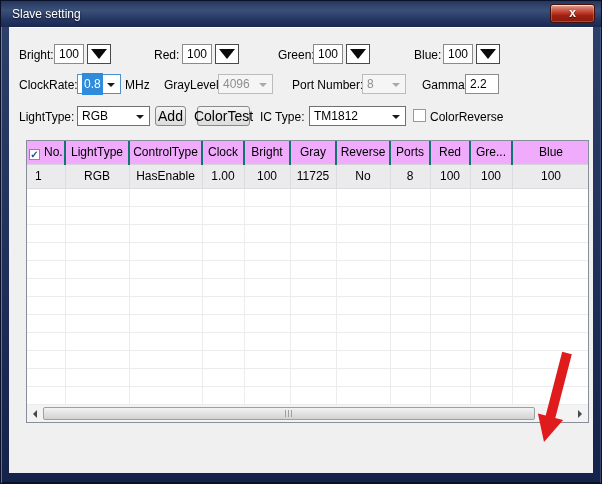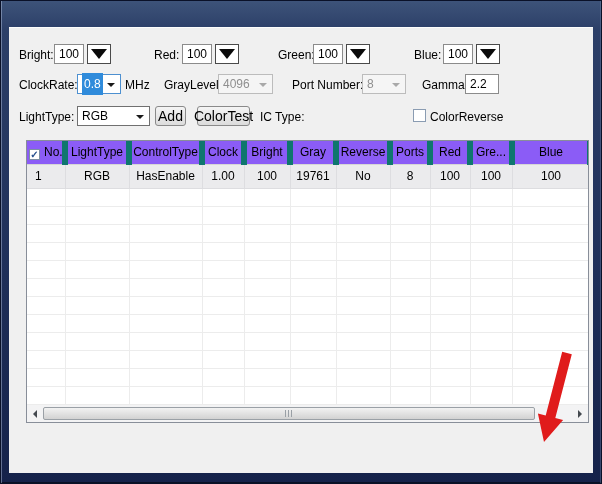--- a/index.html
+++ b/index.html
@@ -57,21 +57,21 @@
   .btn-apply{background:linear-gradient(180deg,#f4fbfe 0%,#e6f5fc 45%,#d7eefa 100%);
     border:1px solid #62aed6;}
 
   .cb{position:absolute;width:13px;height:13px;background:#fff;border:1px solid #8a9cb2;}
 
   .table-wrap{position:absolute;left:25px;top:139px;width:563px;height:283px;
     border:1px solid #888e99;background:#fff;overflow:hidden;}
   .grid-area{position:absolute;left:0;top:0;right:0;height:264px;overflow:hidden;}
   table.grid{border-collapse:collapse;table-layout:fixed;width:563px;}
   table.grid th{font-weight:normal;font-size:12px;color:#000;height:23px;text-align:center;
-    background:#8b5cf6;border-right:6px solid #0f766e;border-bottom:1px solid #d6d6d6;
+    background:#f0abfc;border-right:2px solid #0f766e;border-bottom:1px solid #d6d6d6;
     padding:0;white-space:nowrap;overflow:hidden;}
   table.grid th.first{text-align:left;padding-left:2px;}
   table.grid tr.data-row td{font-size:12px;color:#000;height:24px;text-align:center;
     background:#ebebed;border-right:1px solid #dddde0;border-bottom:1px solid #dddde0;
     padding:0;white-space:nowrap;overflow:hidden;}
   table.grid tr.data-row td.first{text-align:left;padding-left:8px;}
   table.grid tr.empty-row td{height:18px;border-right:1px solid #ececec;
     border-bottom:1px solid #ececec;padding:0;}
   .grid-checkbox{display:inline-block;width:11px;height:11px;border:1px solid #7d8fa5;
     background:#fff;margin-right:4px;vertical-align:-2px;font-size:10px;line-height:10px;
@@ -116,20 +116,26 @@
   #cb-colorreverse{left:412px;top:108px;} #lbl-colorreverse{left:429px;top:109px;}
   
   #btn-ok{left:352px;top:438px;width:64px;height:24px;}
   #btn-cancel{left:431px;top:438px;width:71px;height:24px;}
   #btn-apply{left:515px;top:438px;width:59px;height:24px;}
 </style>
 </head>
 <body>
 
 <div class="dialog">
+  <div class="titlebar">
+    <span class="title">Slave setting</span>
+    <div class="close-btn">
+      <span>x</span>
+    </div>
+  </div>
 
   <div class="client"></div>
 
   <span class="label" id="lbl-bright">Bright:</span>
   <input class="txt" id="inp-bright" value="100" style="">
   <div class="big-arrow" id="arr-bright">
       <span class="tri-down-big"></span>
     </div>
 
   <span class="label" id="lbl-red">Red:</span>
@@ -177,20 +183,24 @@
     <span>RGB</span>
     <span class="combo-arrow"></span>
   </div>
   <div class="btn btn-plain" id="btn-add">
     <span>Add</span>
   </div>
   <div class="btn btn-plain" id="btn-colortest">
     <span>ColorTest</span>
   </div>
   <span class="label" id="lbl-ictype">IC Type:</span>
+  <div class="combo" id="cmb-ictype">
+    <span>TM1812</span>
+    <span class="combo-arrow"></span>
+  </div>
   <div class="cb" id="cb-colorreverse"></div>
   <span class="label" id="lbl-colorreverse">ColorReverse</span>
 
   <div class="table-wrap">
     <div class="grid-area">
       <table class="grid">
         <colgroup id="tbl-colgroup">
             <col style="width: 38px;">
             <col style="width: 64px;">
             <col style="width: 73px;">
@@ -218,21 +228,21 @@
               <th>Blue</th>
             </tr>
           </thead>
         <tbody id="tbl-body">
             <tr class="data-row">
               <td class="first">1</td>
               <td>RGB</td>
               <td>HasEnable</td>
               <td>1.00</td>
               <td>100</td>
-              <td>19761</td>
+              <td>11725</td>
               <td>No</td>
               <td>8</td>
               <td>100</td>
               <td>100</td>
               <td>100</td>
             </tr>
             <tr class="empty-row">
               <td></td>
               <td></td>
               <td></td>

